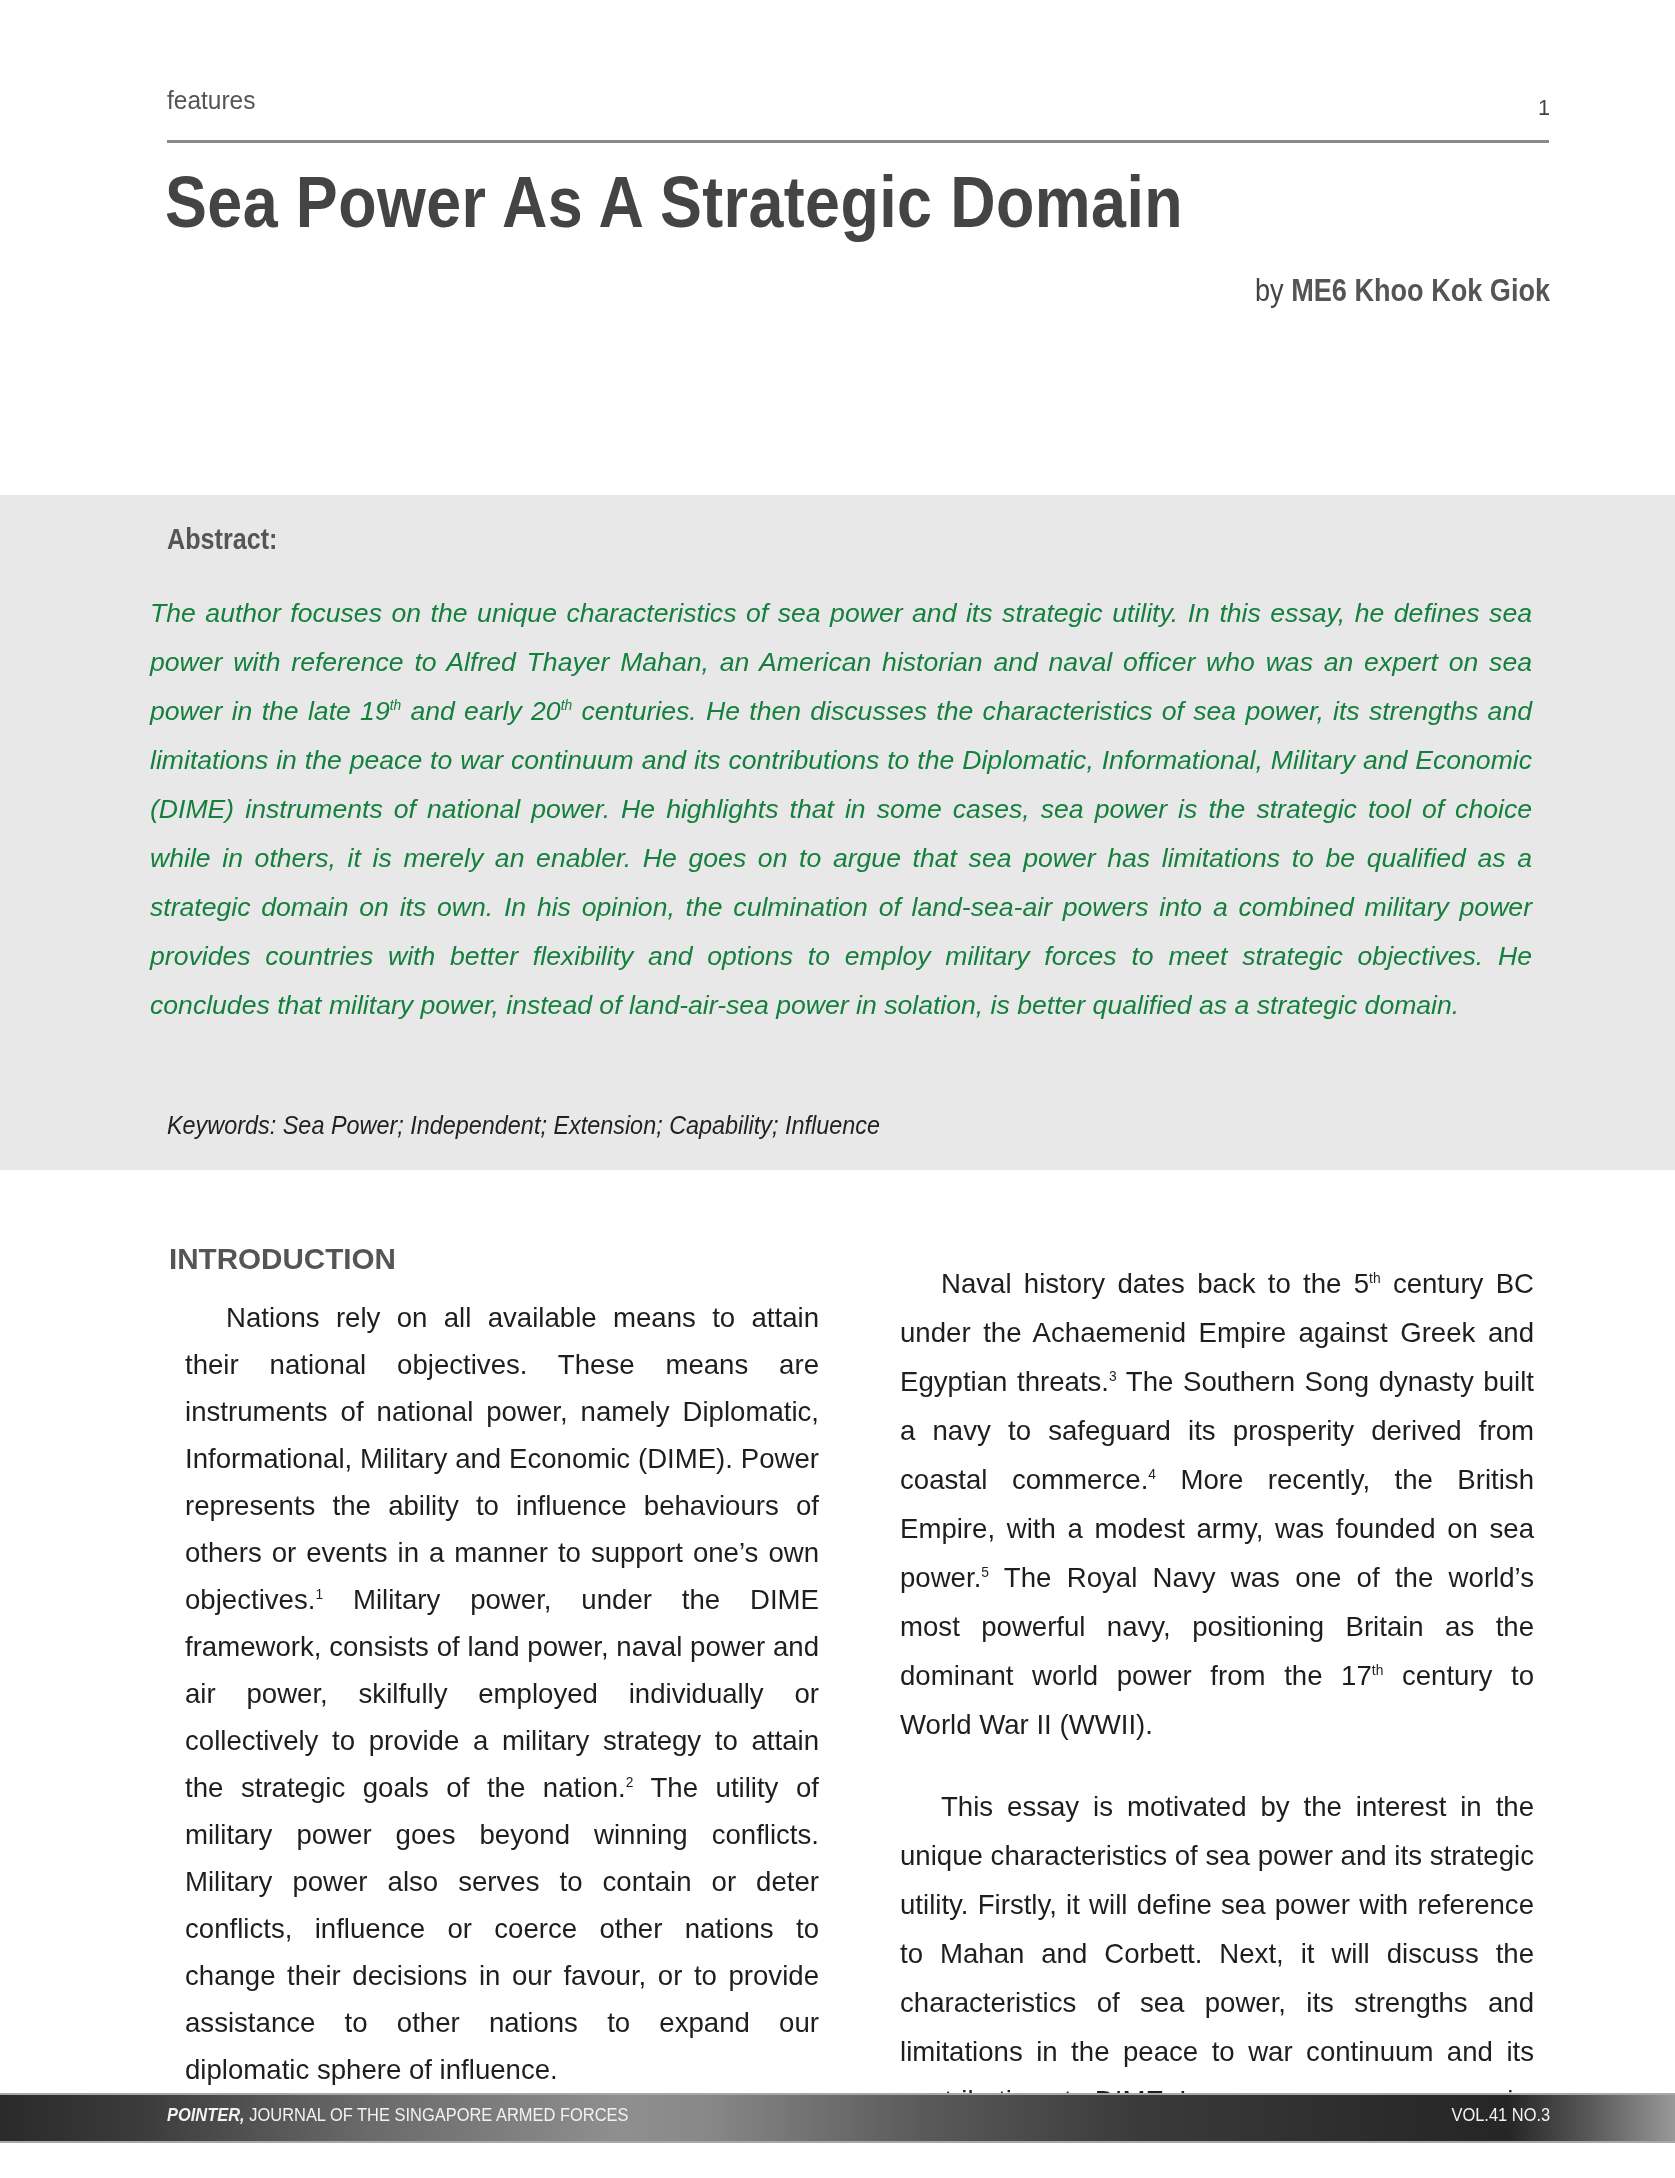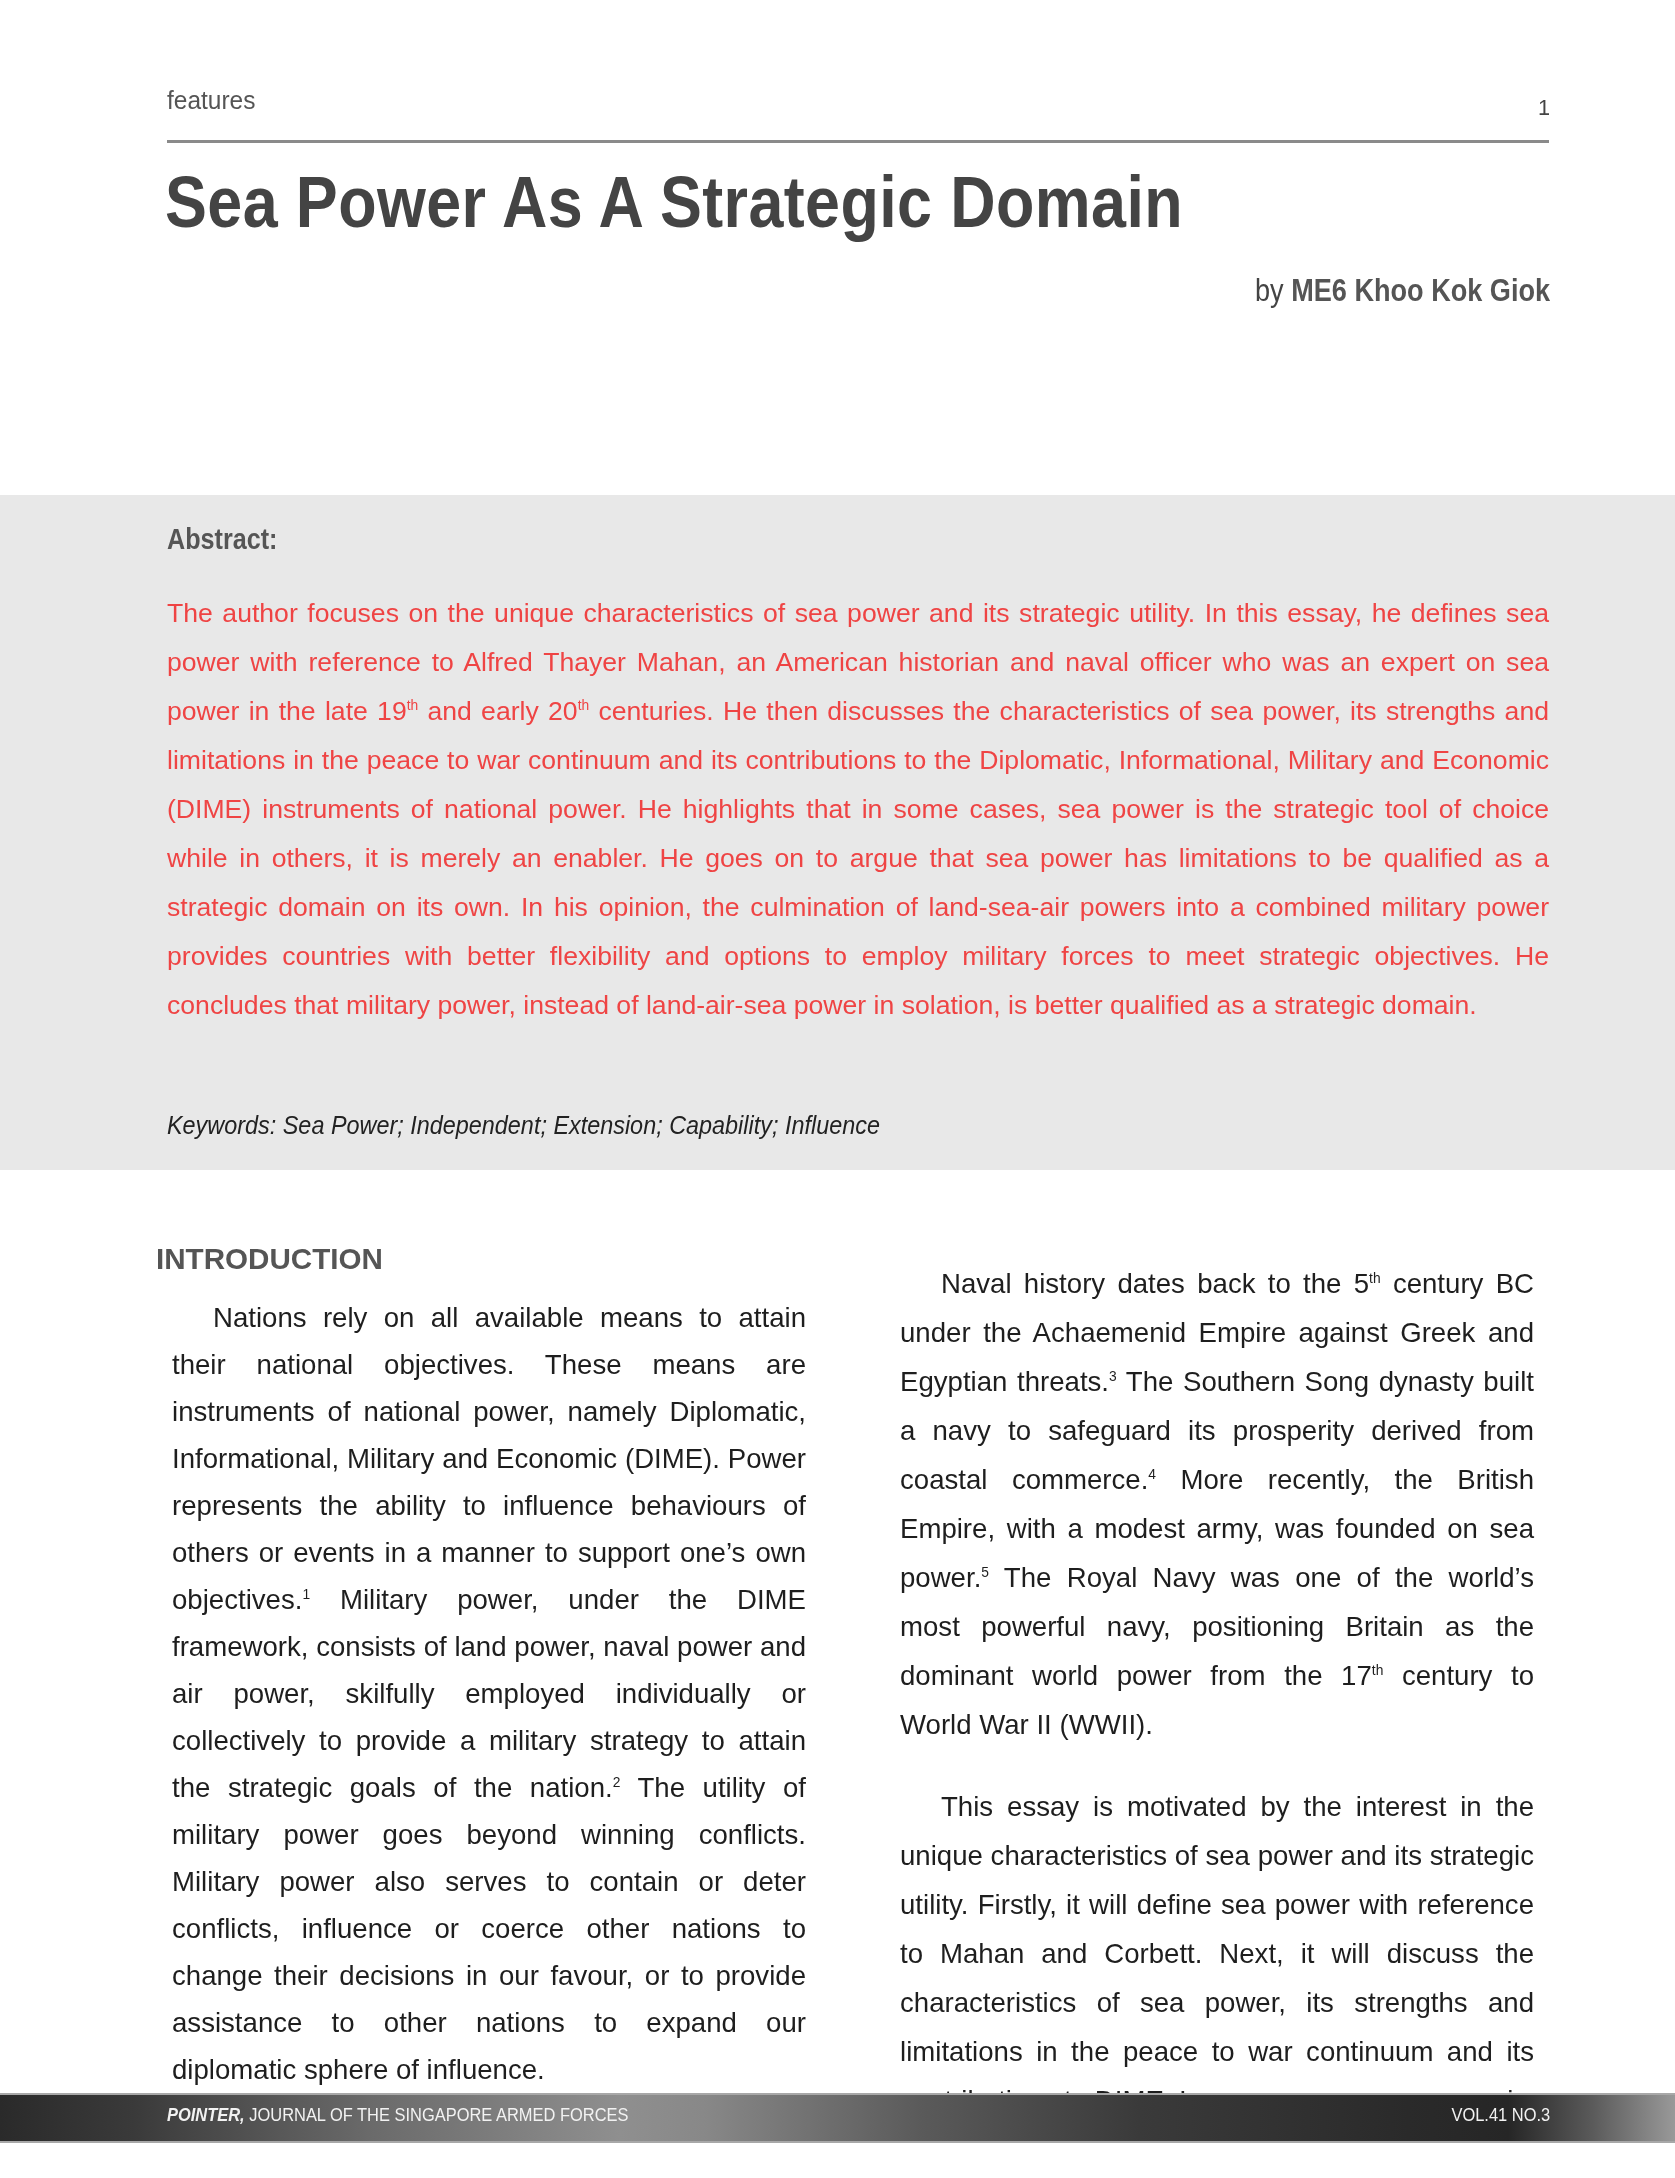--- a/index.html
+++ b/index.html
@@ -7,25 +7,25 @@
          font-family:"DejaVu Sans Condensed","DejaVu Sans","Liberation Sans",sans-serif; color:#1e1e1e; }
   .section-label { position:absolute; left:167px; top:85px; font-size:26.6px; color:#555; font-family:"Liberation Sans",sans-serif; transform:scaleX(0.92); transform-origin:left; }
   .page-num { position:absolute; right:126px; top:95px; font-size:21.7px; color:#444; font-family:"Liberation Sans",sans-serif; }
   .header-rule { position:absolute; left:167px; width:1382px; top:140px; height:3px; background:#8a8a8a; }
   .title { position:absolute; left:165px; top:160px; font-size:73px; font-weight:bold; color:#444; margin:0;
            font-family:"Liberation Sans",sans-serif; transform:scaleX(0.86); transform-origin:left; white-space:nowrap; letter-spacing:0.5px; }
   .byline { position:absolute; right:126px; top:272px; font-size:31.5px; color:#444; font-family:"Liberation Sans",sans-serif; transform:scaleX(0.86); transform-origin:right; white-space:nowrap; }
   .byline .author { font-weight:bold; color:#555; }
   .abstract-band { position:absolute; left:0; top:495px; width:1676px; height:675px; background:#e8e8e8; }
   .abstract-heading { position:absolute; left:167px; top:523px; font-size:28.6px; font-weight:bold; color:#555; font-family:"Liberation Sans",sans-serif; transform:scaleX(0.88); transform-origin:left; }
-  .abstract-text { position:absolute; left:167px; top:589px; width:1382px; font-size:26.6px; line-height:49px; text-align:justify;
-                   font-family:"Liberation Sans",sans-serif; color:#ef4444; }
+  .abstract-text { position:absolute; left:150px; top:589px; width:1382px; font-size:26.6px; line-height:49px; text-align:justify;
+                   font-family:"Liberation Sans",sans-serif; color:#15803d;font-style:italic; }
   .keywords { position:absolute; left:167px; top:1110px; font-size:26.6px; font-style:italic; color:#222; font-family:"Liberation Sans",sans-serif; transform:scaleX(0.88); transform-origin:left; white-space:nowrap; }
   .col { position:absolute; width:666px; font-size:27.6px; line-height:47px; text-align:justify; font-family:"Liberation Sans",sans-serif; color:#1e1e1e; }
-  .col-left { left:156px; top:1239px; }
+  .col-left { left:169px; top:1239px; }
   .col-right { left:884px; top:1243px; line-height:49px; }
   .intro-heading { font-size:29.6px; font-weight:bold; color:#555; margin:0 0 13.8px 0; line-height:39px; }
   .col p { margin:16px; text-indent:41px; }
   .col-right p + p { margin-top:33px; }
   sup { font-size:13.8px; line-height:0; vertical-align:super; }
   .footer-bar { position:absolute; left:0; top:2093px; width:1676px; height:46px;
     background:linear-gradient(90deg,#2a2a2a 0%,#3a3a3a 8%,#6a6a6a 22%,#8f8f8f 37%,#888 42%,#5a5a5a 55%,#3a3a3a 68%,#2a2a2a 84%,#262626 90%,#5a5a5a 95%,#9a9a9a 100%);
     border-top:2px solid #a8a8a8; border-bottom:2px solid #a8a8a8; }
   .footer-left { position:absolute; left:167px; top:2104px; font-size:18.7px; color:#f2f2f2; font-family:"Liberation Sans",sans-serif; white-space:nowrap; transform:scaleX(0.88); transform-origin:left; }
   .footer-left .journal-name { font-weight:bold; font-style:italic; }

